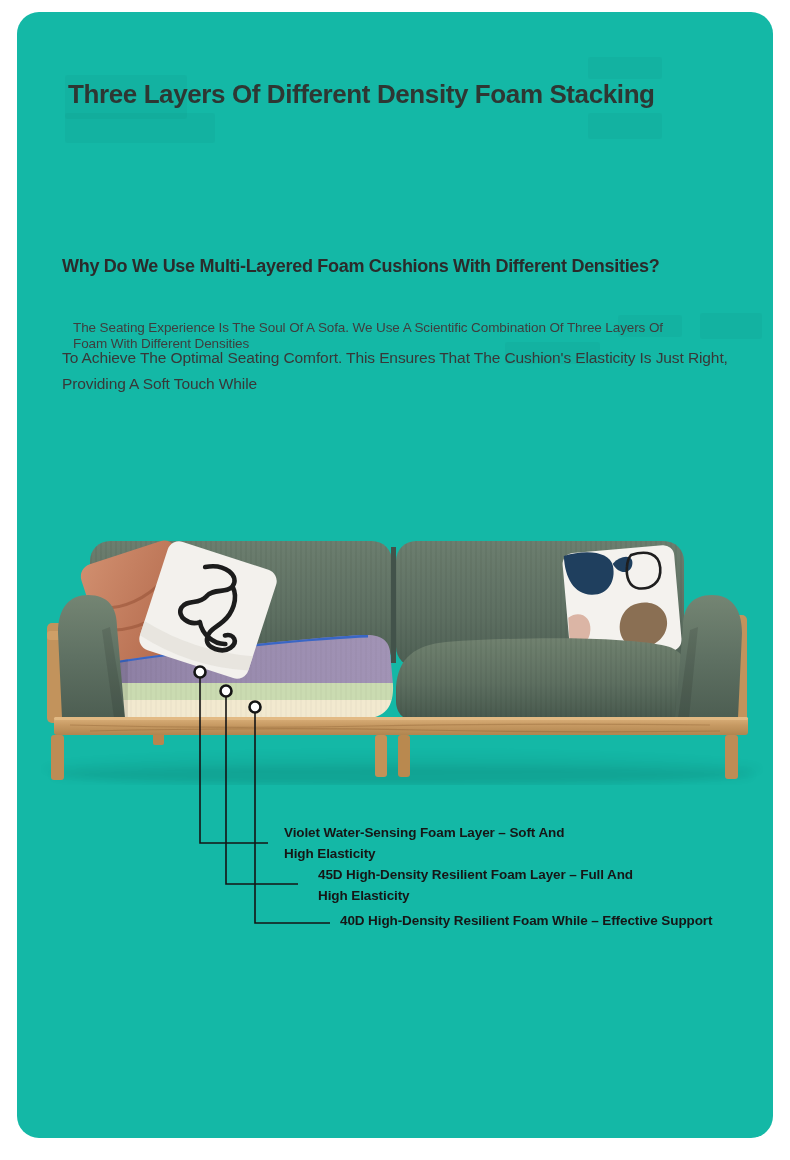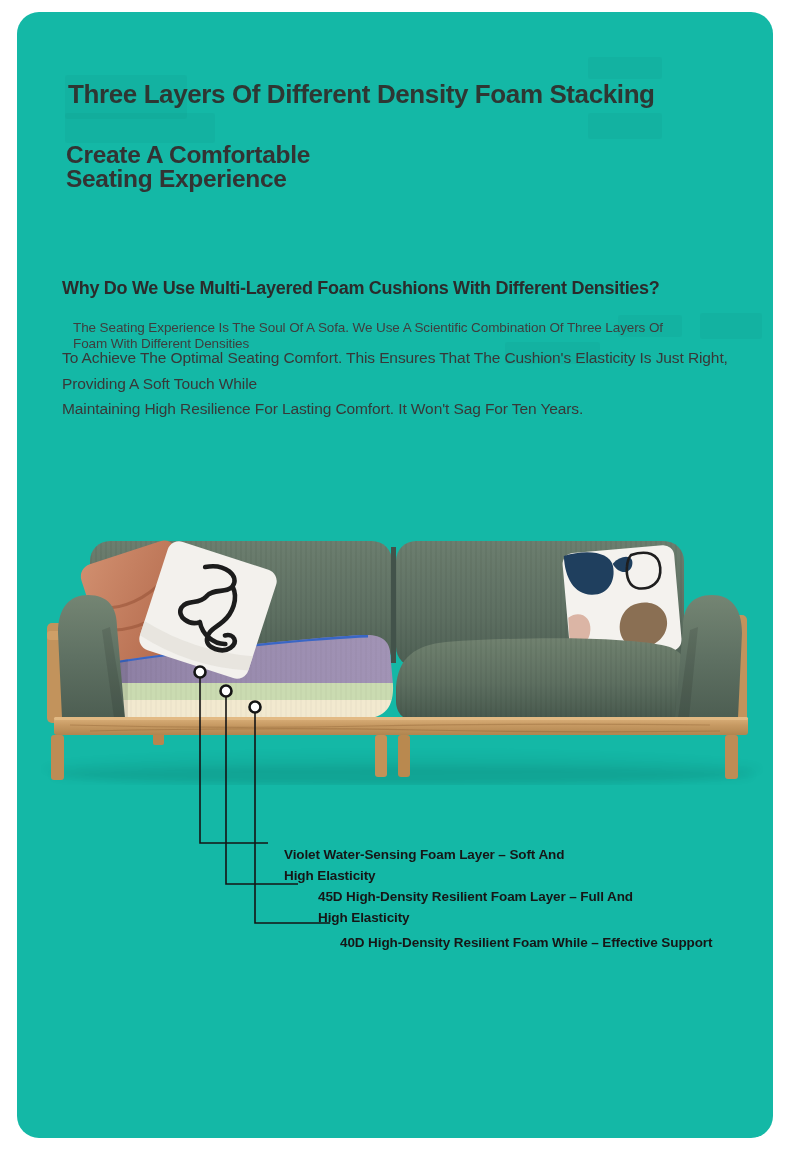--- a/index.html
+++ b/index.html
@@ -6,21 +6,21 @@
   body{
     width:790px;height:1160px;position:relative;overflow:hidden;
     background:#ffffff;
     font-family:"Liberation Sans","DejaVu Sans",sans-serif;
     -webkit-font-smoothing:antialiased;
   }
   .card{
     position:absolute;left:17px;top:12px;width:756px;height:1126px;
     background:#14b8a6;border-radius:22px;
   }
-  .abs{position:absolute;white-space:pre;margin-top:22px;}
+  .abs{position:absolute;white-space:pre;}
   .title{
     left:51px;top:68px;font-size:26px;font-weight:bold;line-height:28px;
     letter-spacing:-0.4px;color:#2e3733;
   }
   .subtitle{
     left:49px;top:131px;font-size:24.5px;font-weight:bold;line-height:23.5px;
     letter-spacing:-0.3px;color:#333333;
   }
   .heading{
     left:45px;top:243px;font-size:18px;font-weight:bold;line-height:22px;
@@ -49,29 +49,26 @@
 
   <div class="patch" style="left:48px;top:63px;width:122px;height:44px;"></div>
   <div class="patch" style="left:571px;top:45px;width:74px;height:22px;"></div>
   <div class="patch" style="left:48px;top:101px;width:150px;height:30px;"></div>
   <div class="patch" style="left:571px;top:101px;width:74px;height:26px;"></div>
   <div class="patch" style="left:601px;top:303px;width:64px;height:22px;"></div>
   <div class="patch" style="left:683px;top:301px;width:62px;height:26px;"></div>
   <div class="patch" style="left:488px;top:330px;width:95px;height:22px;"></div>
 
   <h1 class="abs title" style="margin:0;">Three Layers Of Different Density Foam Stacking</h1>
-  <h2 class="abs subtitle" style="margin:0;">Create A Comfortable
-Seating Experience</h2>
 
   <div class="abs heading">Why Do We Use Multi-Layered Foam Cushions With Different Densities?</div>
   <p class="abs p1" style="margin:11px;">The Seating Experience Is The Soul Of A Sofa. We Use A Scientific Combination Of Three Layers Of
 Foam With Different Densities</p>
   <p class="abs p2" style="margin:0;">To Achieve The Optimal Seating Comfort. This Ensures That The Cushion's Elasticity Is Just Right,
 Providing A Soft Touch While</p>
-  <p class="abs p3" style="margin:0;">Maintaining High Resilience For Lasting Comfort. It Won't Sag For Ten Years.</p>
 
   <div class="sofa-wrap">
     <svg width="740" height="250" viewBox="0 0 740 250">
       <defs>
         <linearGradient id="gBack" x1="0" y1="0" x2="0" y2="1">
           <stop offset="0" stop-color="#6c7e6f"></stop>
             <stop offset="0.6" stop-color="#5d6f61"></stop>
             <stop offset="1" stop-color="#4e5f54"></stop>
         </linearGradient>
         <linearGradient id="gSeat" x1="0" y1="0" x2="0" y2="1">

